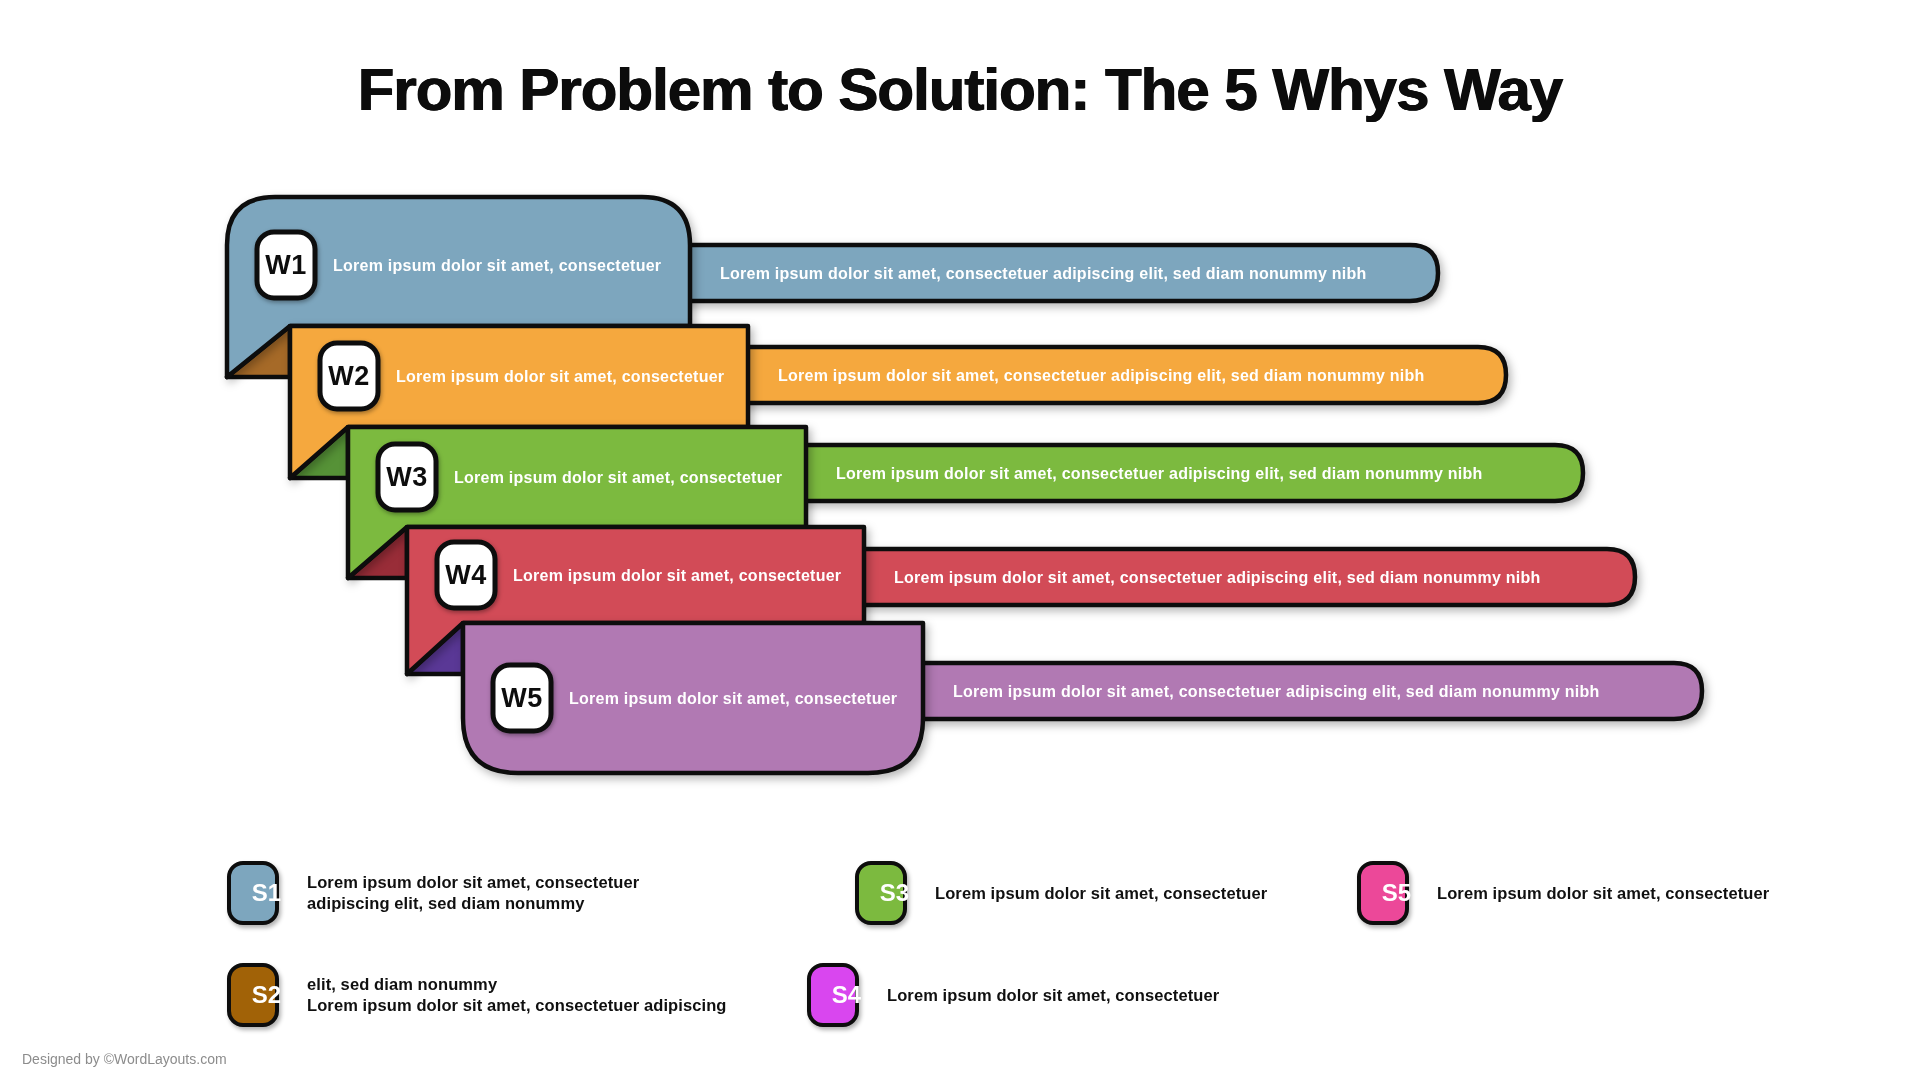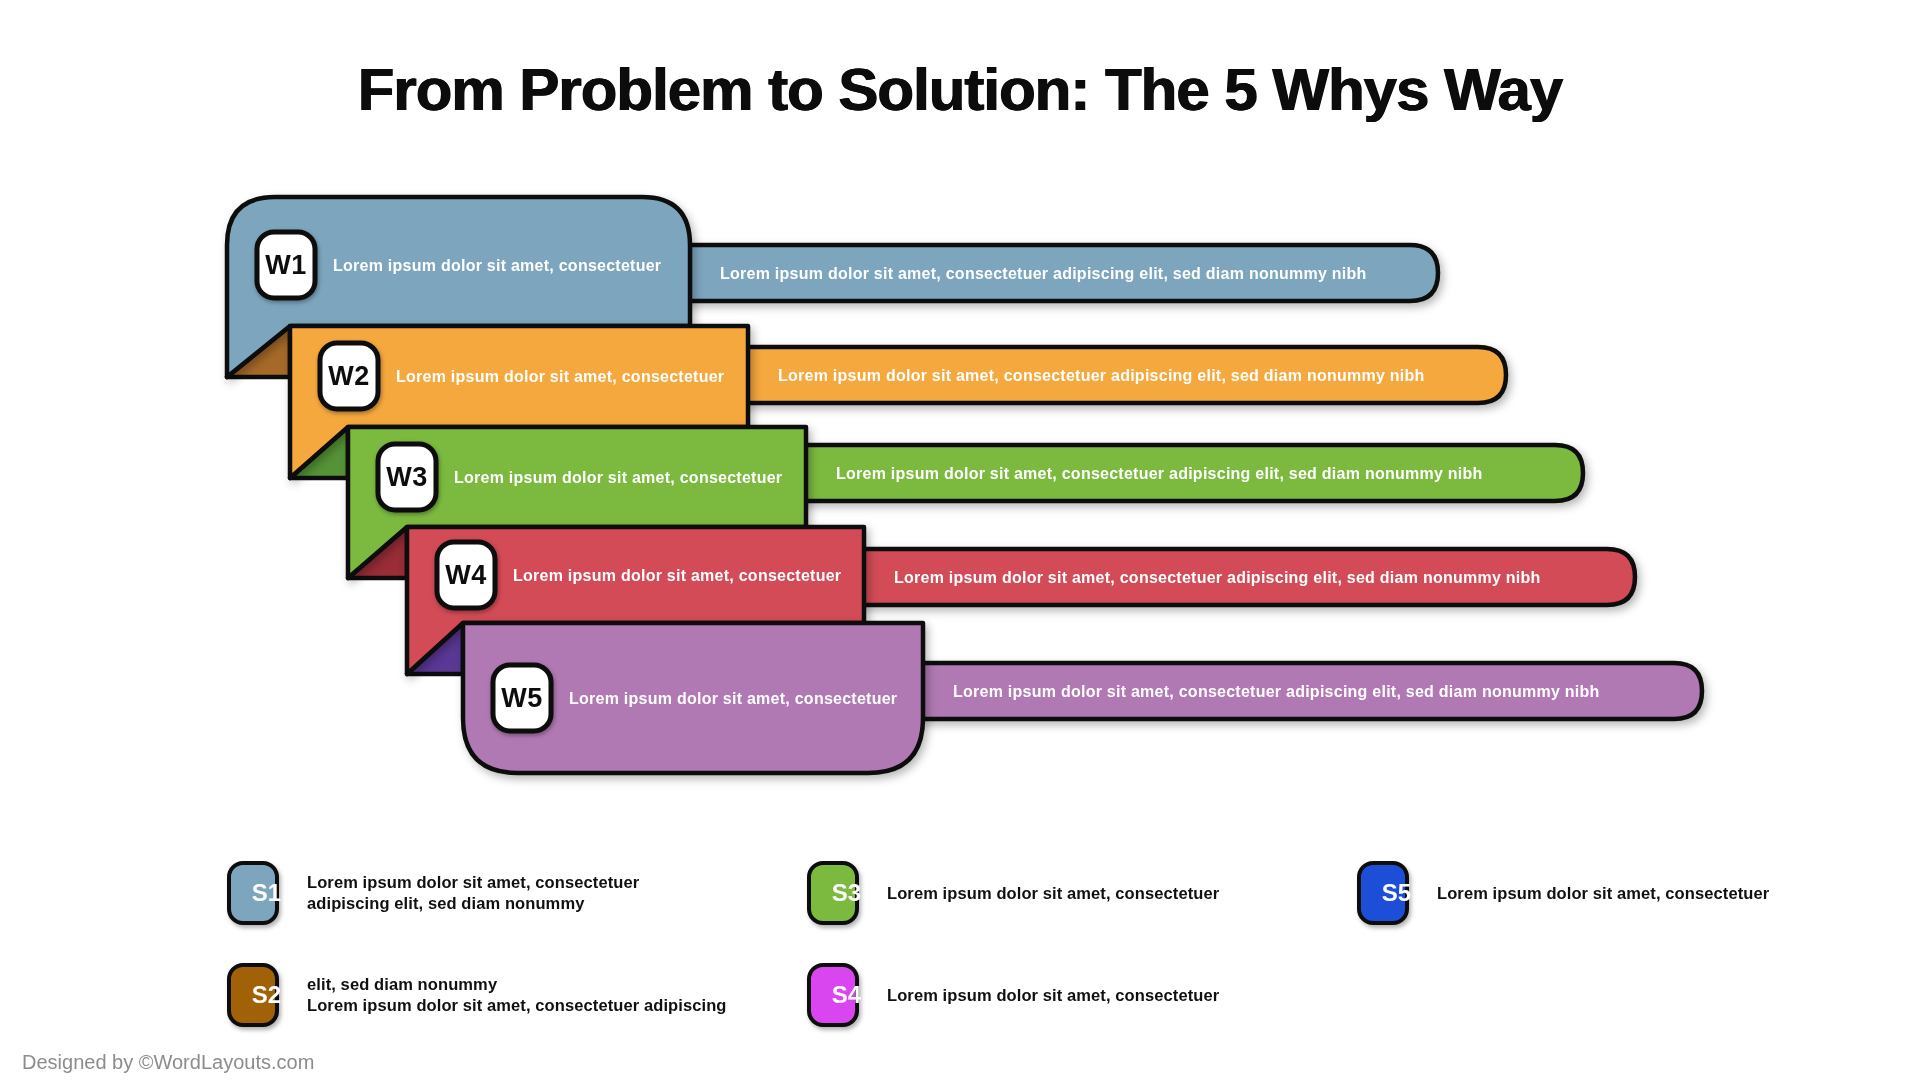--- a/index.html
+++ b/index.html
@@ -18,21 +18,21 @@
   .card-text{font-weight:bold;font-size:16px;fill:#ffffff;letter-spacing:0.25px;}
   .bar-text{font-weight:bold;font-size:16px;fill:#ffffff;letter-spacing:0.25px;}
   
   .legend-item{position:absolute;display:flex;align-items:center;gap:28px;}
   .sbadge{width:52px;height:64px;border:4.5px solid #0d0d0d;border-radius:16px;
           box-sizing:border-box;display:flex;align-items:center;justify-content:center;
           color:#ffffff;font-weight:bold;font-size:24px;
           box-shadow:2px 3px 4px rgba(0,0,0,0.3);flex:0 0 auto;padding-left:27px;}
   .ltext{font-weight:bold;font-size:16.5px;line-height:21px;color:#101010;letter-spacing:0.1px;}
   
-  #footer{position:absolute;left:22px;top:1051px;font-size:20px;color:#8c8c8c;}
+  #footer{position:absolute;left:22px;top:1051px;font-size:14px;color:#8c8c8c;}
 </style>
 </head>
 <body>
 
 <div id="page">
 
   <h1 id="title">From Problem to Solution: The 5 Whys Way</h1>
 
   <svg id="diagram" viewBox="0 0 1920 1080" xmlns="http://www.w3.org/2000/svg">
 
@@ -103,39 +103,39 @@
     <div class="sbadge" style="background-color: #a16207;">
       <span>S2</span>
     </div>
     <div class="ltext">
       <div>elit, sed diam nonummy</div>
       <div>Lorem ipsum dolor sit amet, consectetuer adipiscing</div>
     </div>
   </div>
 
   <div class="legend-item" style="left:807px;top:861px">
-    <div class="sbadge" style="background-color: rgb(124, 186, 63);">
+    <div class="sbadge" style="background-color: rgb(124, 186, 63); margin-left: 48px;">
       <span>S3</span>
     </div>
     <div class="ltext">
       <div>Lorem ipsum dolor sit amet, consectetuer</div>
     </div>
   </div>
 
   <div class="legend-item" style="left:807px;top:963px">
     <div class="sbadge" style="background-color: #d946ef;">
       <span>S4</span>
     </div>
     <div class="ltext">
       <div>Lorem ipsum dolor sit amet, consectetuer</div>
     </div>
   </div>
 
   <div class="legend-item" style="left:1357px;top:861px">
-    <div class="sbadge" style="background-color: #1d4ed8;">
+    <div class="sbadge" style="background-color: #ec4899;">
       <span>S5</span>
     </div>
     <div class="ltext">
       <div>Lorem ipsum dolor sit amet, consectetuer</div>
     </div>
   </div>
 
   <div id="footer">Designed by ©WordLayouts.com</div>
 
 </div>

